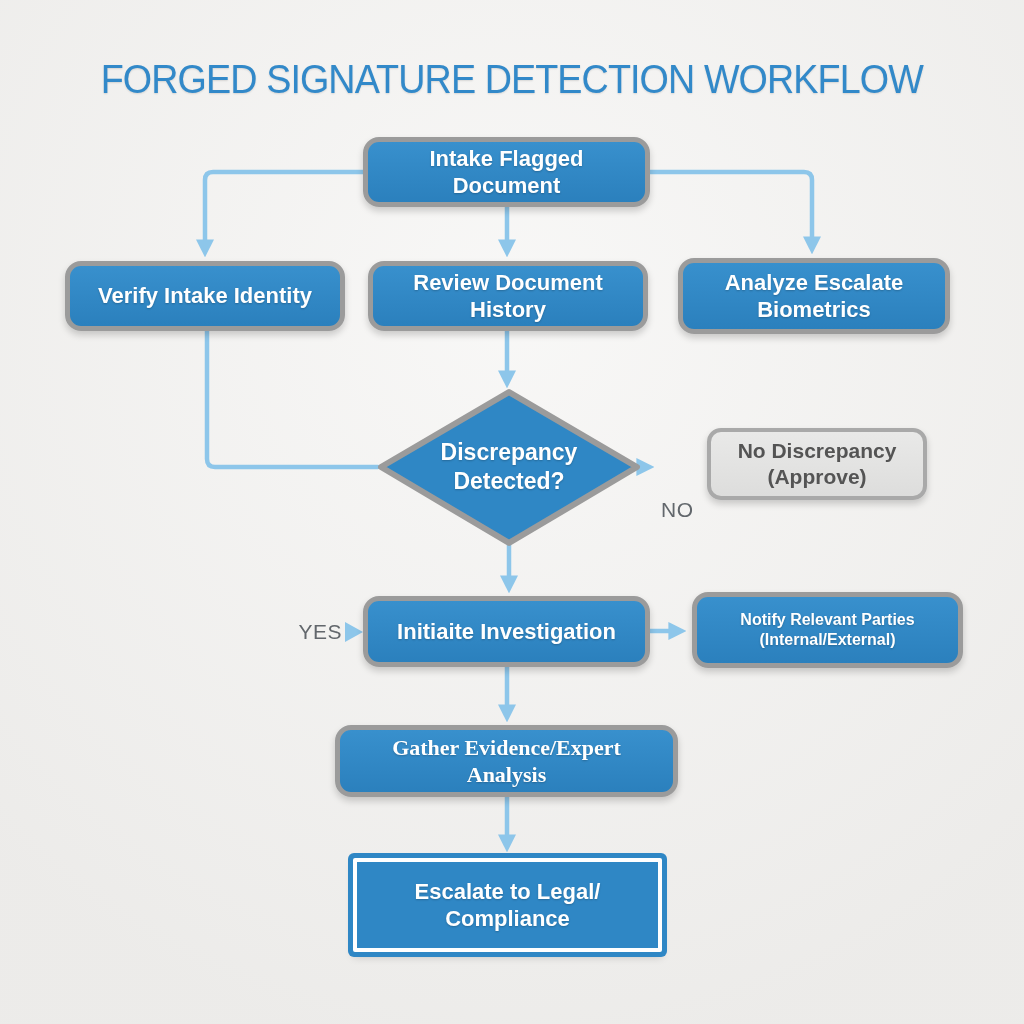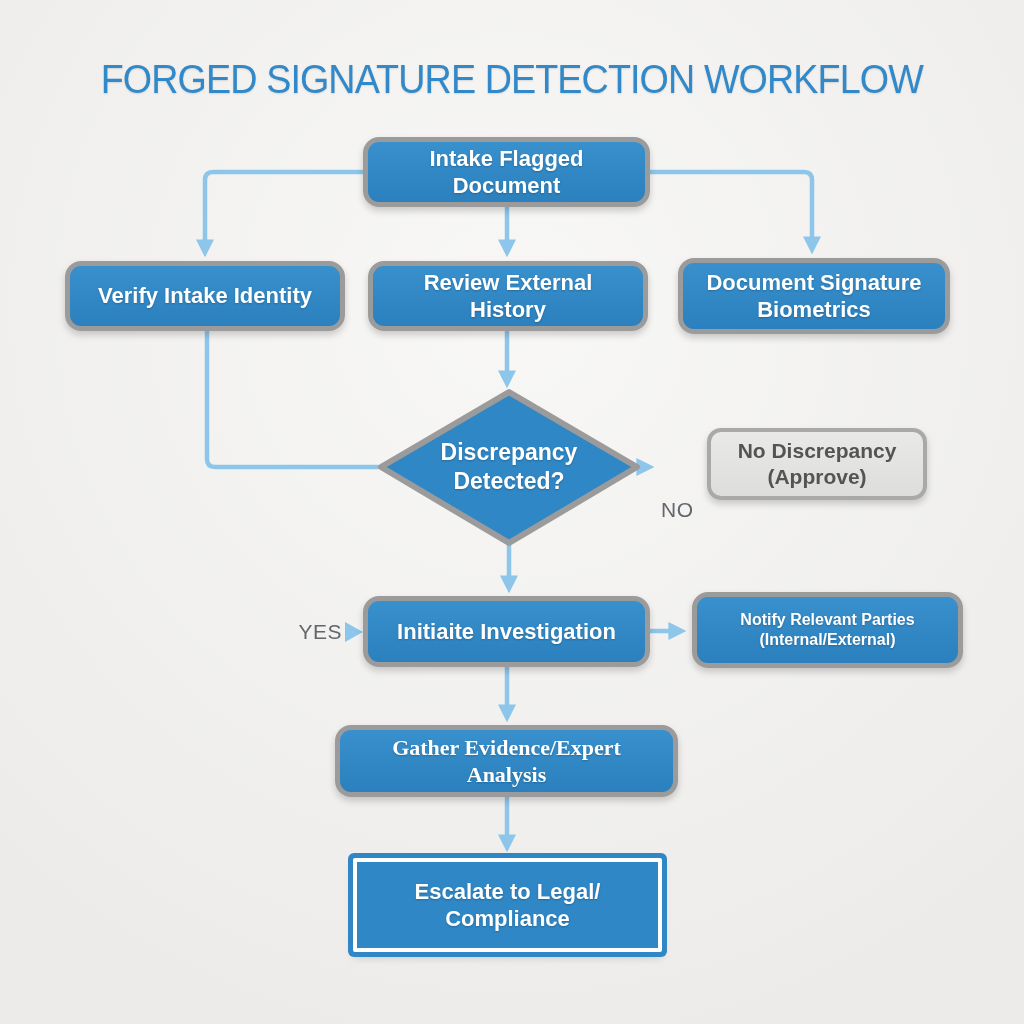--- a/index.html
+++ b/index.html
@@ -112,23 +112,23 @@
   </svg>
 
   <div class="title">
     <span>FORGED SIGNATURE DETECTION WORKFLOW</span>
   </div>
 
   <div class="node" style="left:363px; top:137px; width:287px; height:70px;">Intake Flagged Document</div>
 
   <div class="node" style="left:65px; top:261px; width:280px; height:70px;">Verify Intake Identity</div>
 
-  <div class="node" style="left:368px; top:261px; width:280px; height:70px;">Review External History</div>
+  <div class="node" style="left:368px; top:261px; width:280px; height:70px;">Review Document History</div>
 
-  <div class="node" style="left:678px; top:258px; width:272px; height:76px;">Document Signature
+  <div class="node" style="left:678px; top:258px; width:272px; height:76px;">Analyze Escalate
 Biometrics</div>
 
   <div class="diamond-label">Discrepancy
 Detected?</div>
 
   <div class="edge-label no">NO</div>
   <div class="node neutral" style="left:707px; top:428px; width:220px; height:72px; font-size:21px;">No Discrepancy
 (Approve)</div>
 
   <div class="edge-label yes">YES</div>

